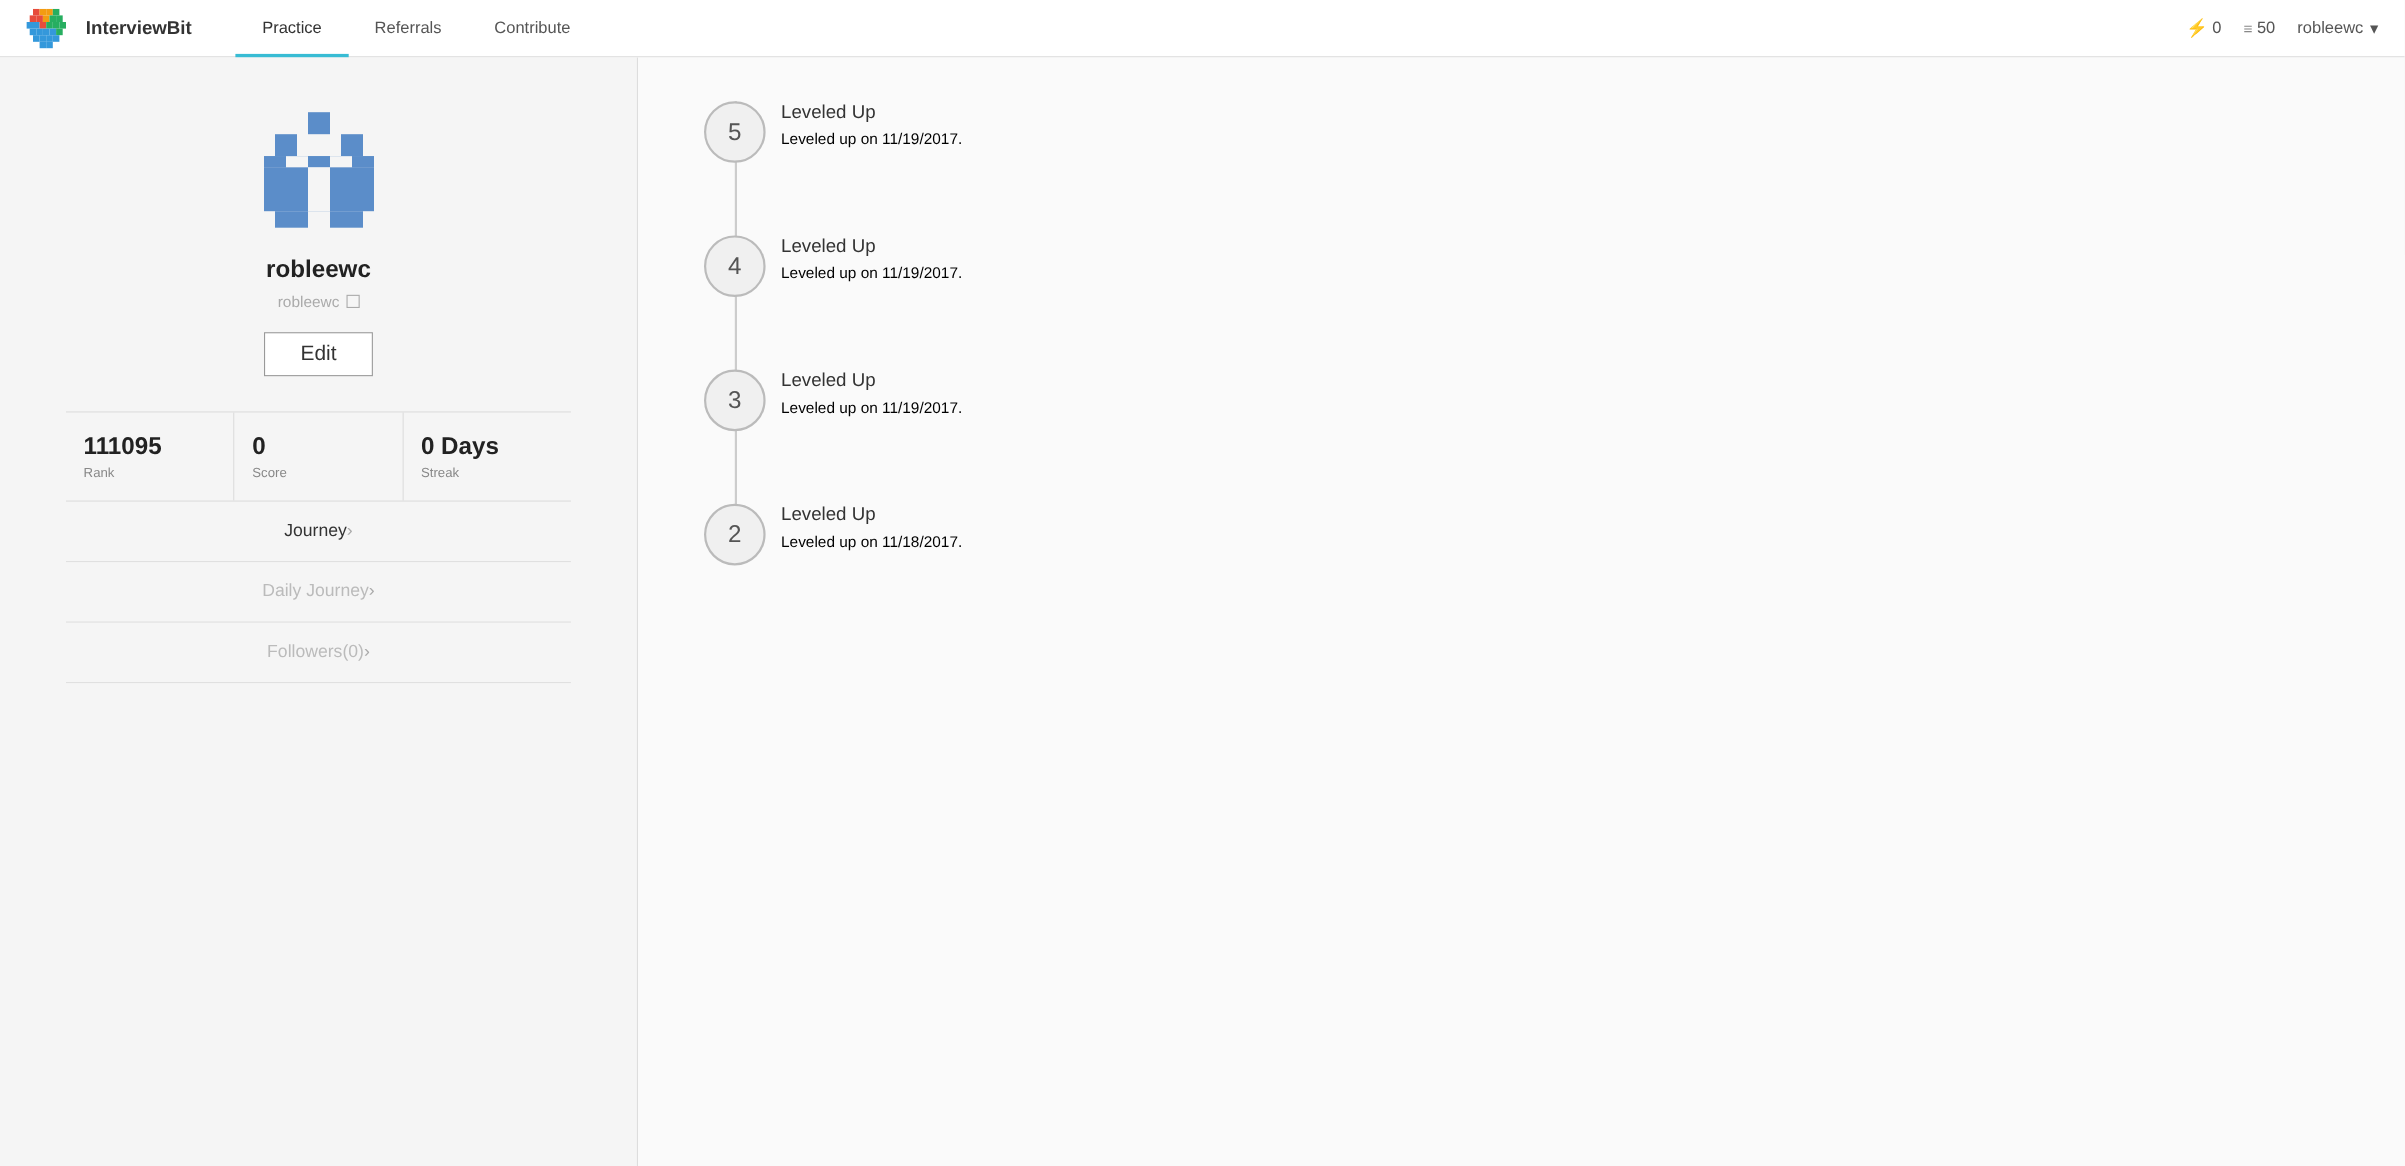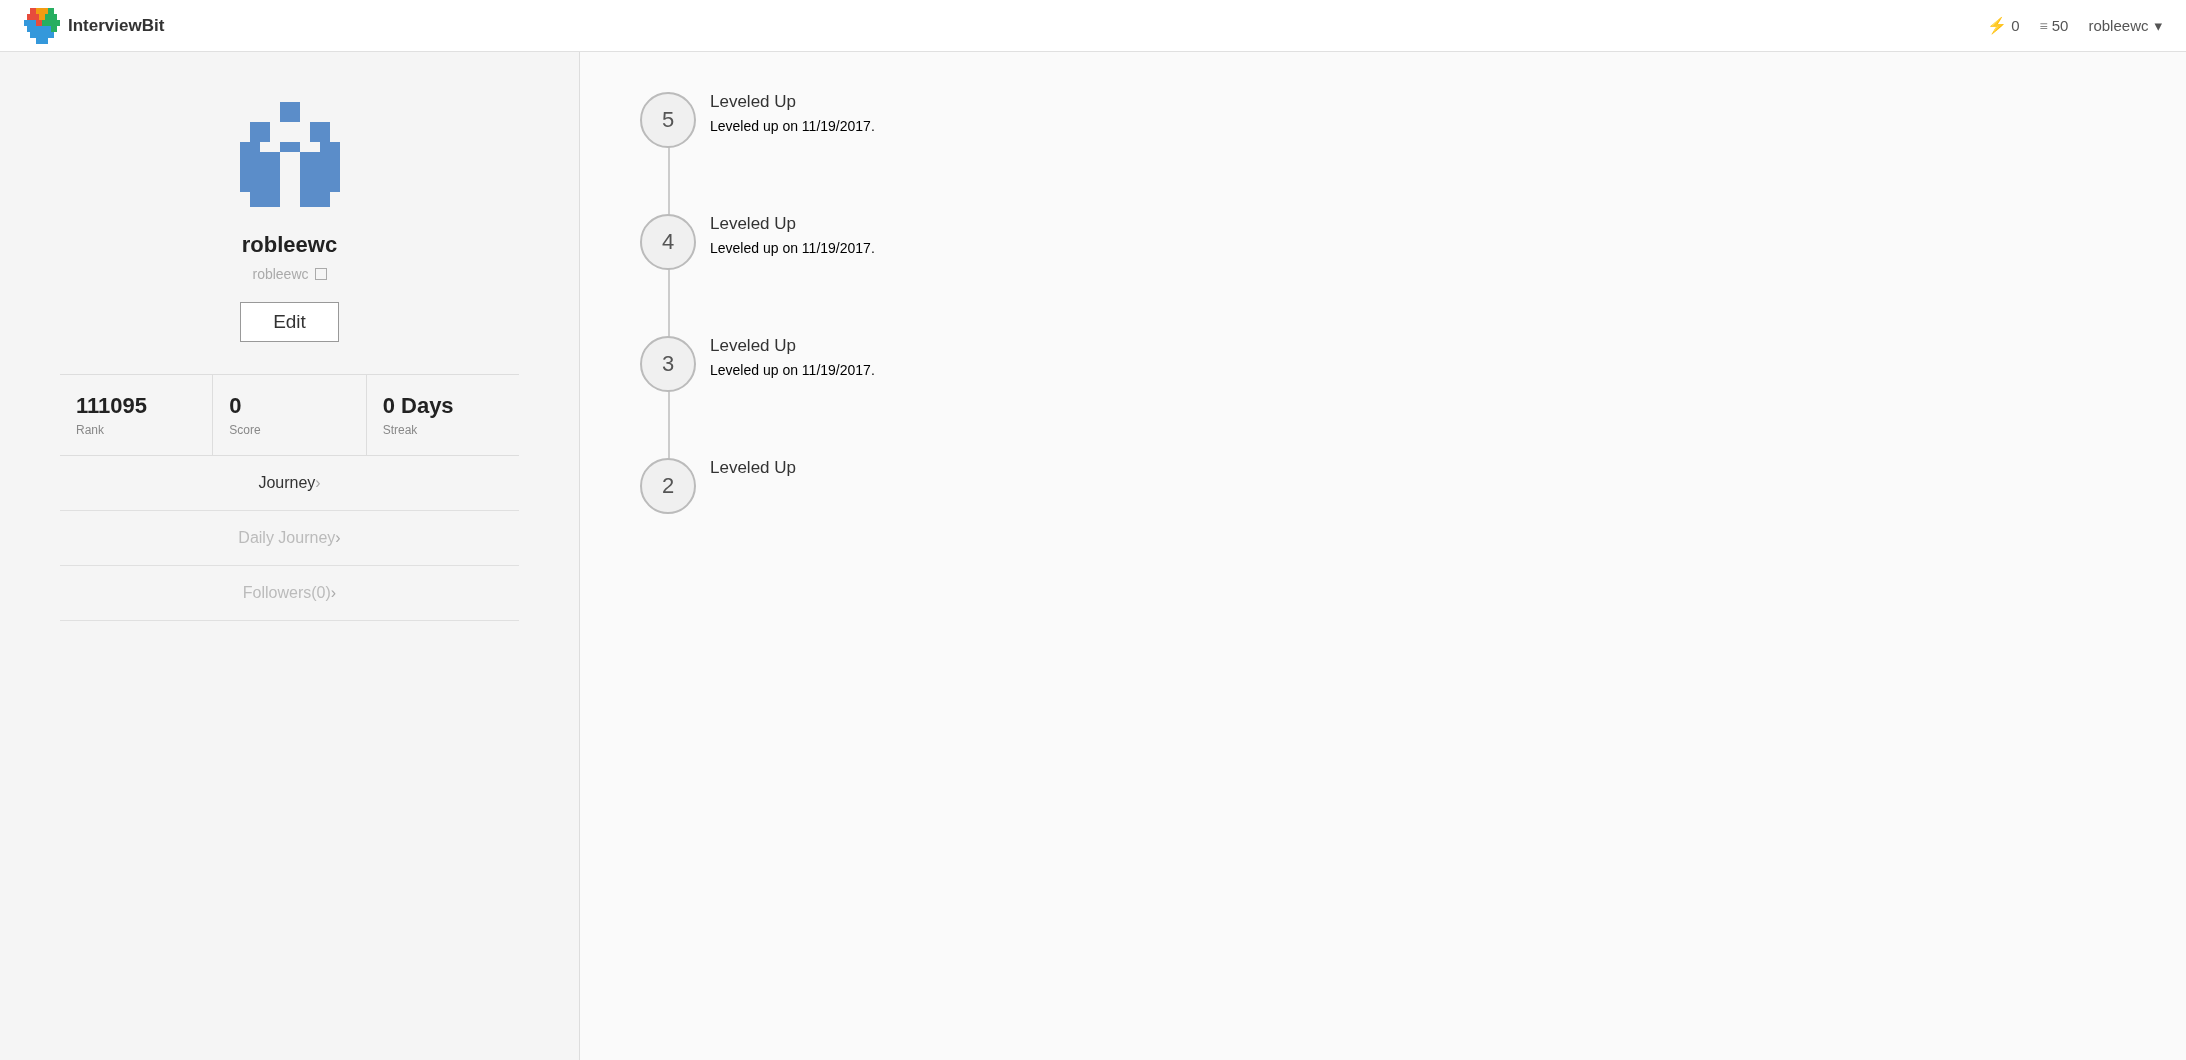--- a/index.html
+++ b/index.html
@@ -11,21 +11,21 @@
       align-items: center;
       background: #fff;
       border-bottom: 1px solid #e0e0e0;
       height: 52px;
       padding: 0 24px;
       position: relative;
     }
     .logo-area {
       display: flex;
       align-items: center;
-      gap: 8px;
+      gap: 18px;
       margin-right: 40px;
     }
     .logo-diamond {
       width: 36px;
       height: 36px;
     }
     .logo-text {
       font-size: 17px;
       font-weight: 600;
       color: #333;
@@ -269,20 +269,25 @@
       <rect x="6" y="24" width="6" height="6" fill="#3498db"></rect>
       <rect x="12" y="24" width="6" height="6" fill="#3498db"></rect>
       <rect x="18" y="24" width="6" height="6" fill="#3498db"></rect>
       <rect x="24" y="24" width="6" height="6" fill="#3498db"></rect>
       <rect x="12" y="30" width="6" height="6" fill="#3498db"></rect>
       <rect x="18" y="30" width="6" height="6" fill="#3498db"></rect>
     </svg>
     <span class="logo-text">InterviewBit</span>
   </div>
 
+  <nav class="nav-links">
+    <div class="nav-item active">Practice</div>
+    <div class="nav-item">Referrals</div>
+    <div class="nav-item">Contribute</div>
+  </nav>
 
   <div class="header-right">
     <div class="header-stat">
       <span class="bolt-icon">⚡</span>
       <span>0</span>
     </div>
     <div class="header-stat">
       <span class="coins-icon">≡</span>
       <span>50</span>
     </div>
@@ -391,19 +396,20 @@
           <div class="timeline-date">Leveled up on 11/19/2017.</div>
         </div>
       </div>
 
       <div class="timeline-item">
         <div class="timeline-circle">
           <span>2</span>
         </div>
         <div class="timeline-content">
           <div class="timeline-title">Leveled Up</div>
+          <div class="timeline-date">Leveled up on 11/18/2017.</div>
         </div>
       </div>
 
     </div>
   </div>
 
 </div>
 
 </body></html>

